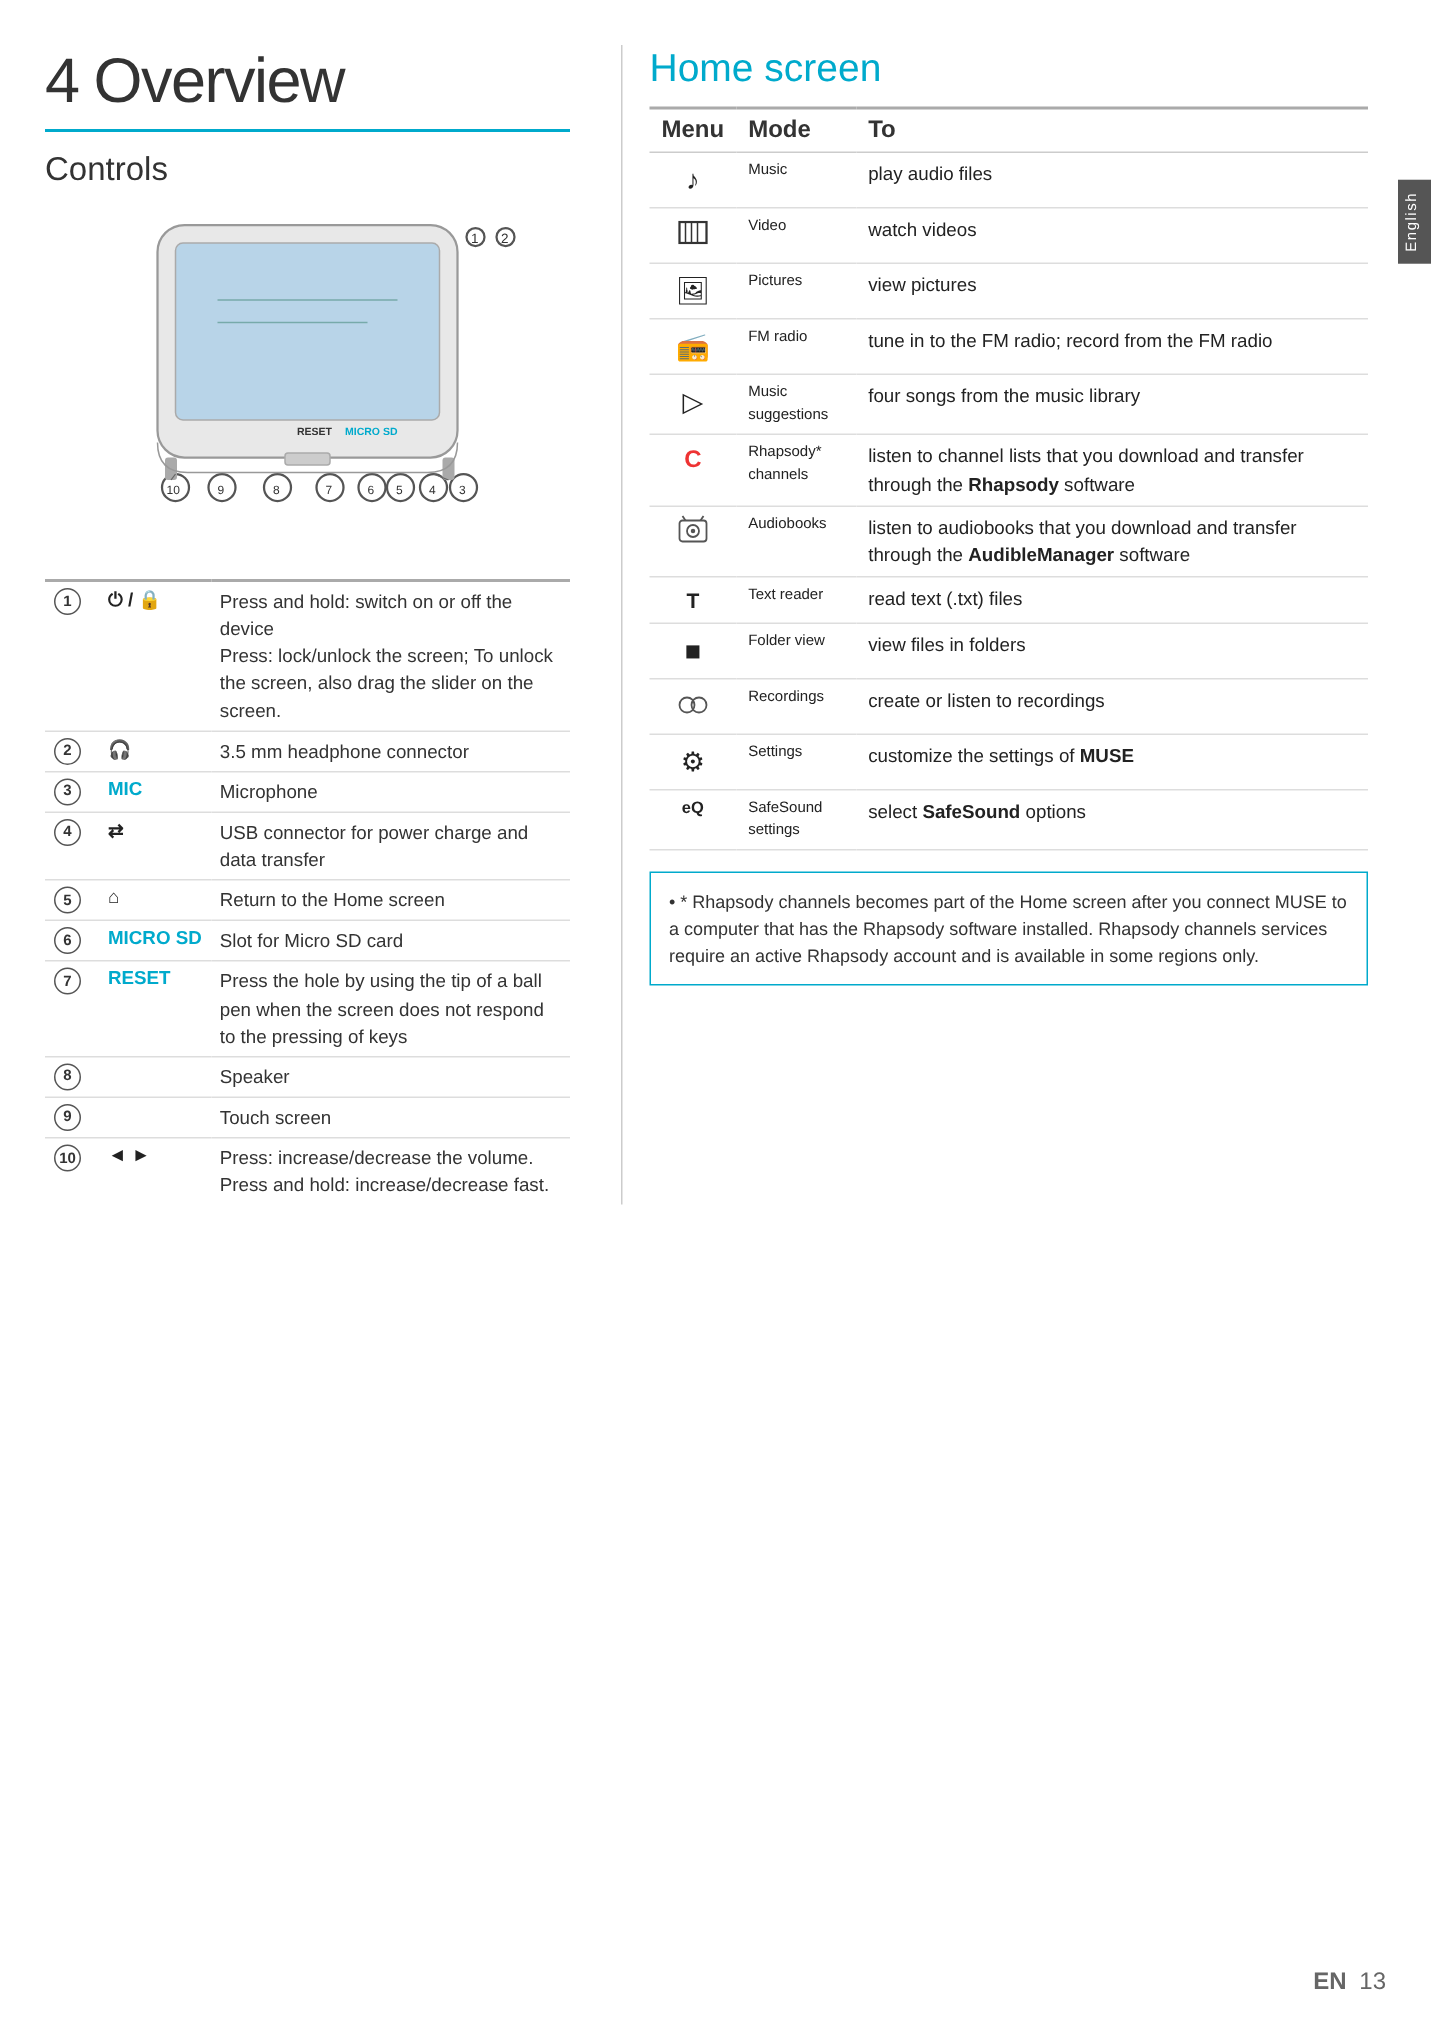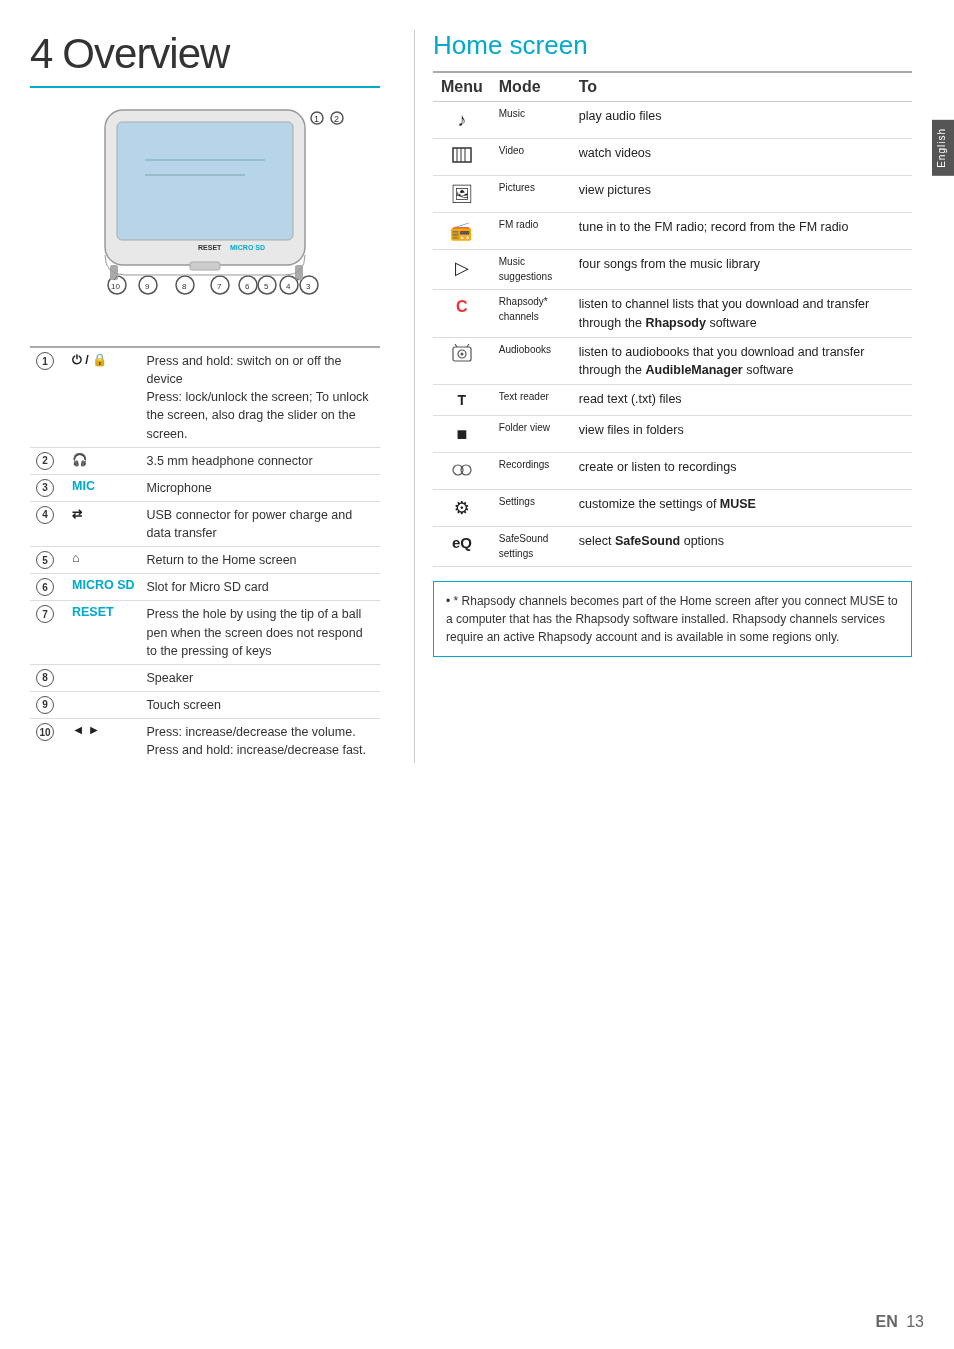--- a/index.html
+++ b/index.html
@@ -258,20 +258,21 @@
 <div class="page-container">
 
   <div class="left-col">
 
     <h1 class="chapter-heading">
       <span class="chapter-num">4</span><span>Overview</span>
     </h1>
 
     <hr class="section-divider">
 
+    <h2 class="section-heading">Controls</h2>
 
     <div class="device-image-area">
       <svg class="device-svg" viewBox="0 0 320 230" xmlns="http://www.w3.org/2000/svg">
 
         <rect x="60" y="10" width="200" height="155" rx="18" ry="18" fill="#e8e8e8" stroke="#999" stroke-width="1.5"></rect>
 
         <rect x="72" y="22" width="176" height="118" rx="5" ry="5" fill="#b8d4e8" stroke="#aaa" stroke-width="1"></rect>
 
         <line x1="100" y1="60" x2="220" y2="60" stroke="#7aa" stroke-width="1"></line>
         <line x1="100" y1="75" x2="200" y2="75" stroke="#7aa" stroke-width="1"></line>
@@ -460,21 +461,21 @@
           </td>
           <td class="mode-cell">Recordings</td>
           <td>create or listen to recordings</td>
         </tr>
         <tr>
           <td class="icon-cell">⚙</td>
           <td class="mode-cell">Settings</td>
           <td>customize the settings of <b>MUSE</b></td>
         </tr>
         <tr>
-          <td class="icon-cell" style="font-size:15px;font-weight:bold;">eQ</td>
+          <td class="icon-cell" style="font-size:11px;font-weight:bold;">eQ</td>
           <td class="mode-cell">SafeSound settings</td>
           <td>select <b>SafeSound</b> options</td>
         </tr>
       </tbody>
     </table>
 
     <div class="note-box">
       <div class="note-body">
         • <span>* Rhapsody channels becomes part of the Home screen after you connect MUSE to a computer that has the Rhapsody software installed. Rhapsody channels services require an active Rhapsody account and is available in some regions only.</span>
       </div>

